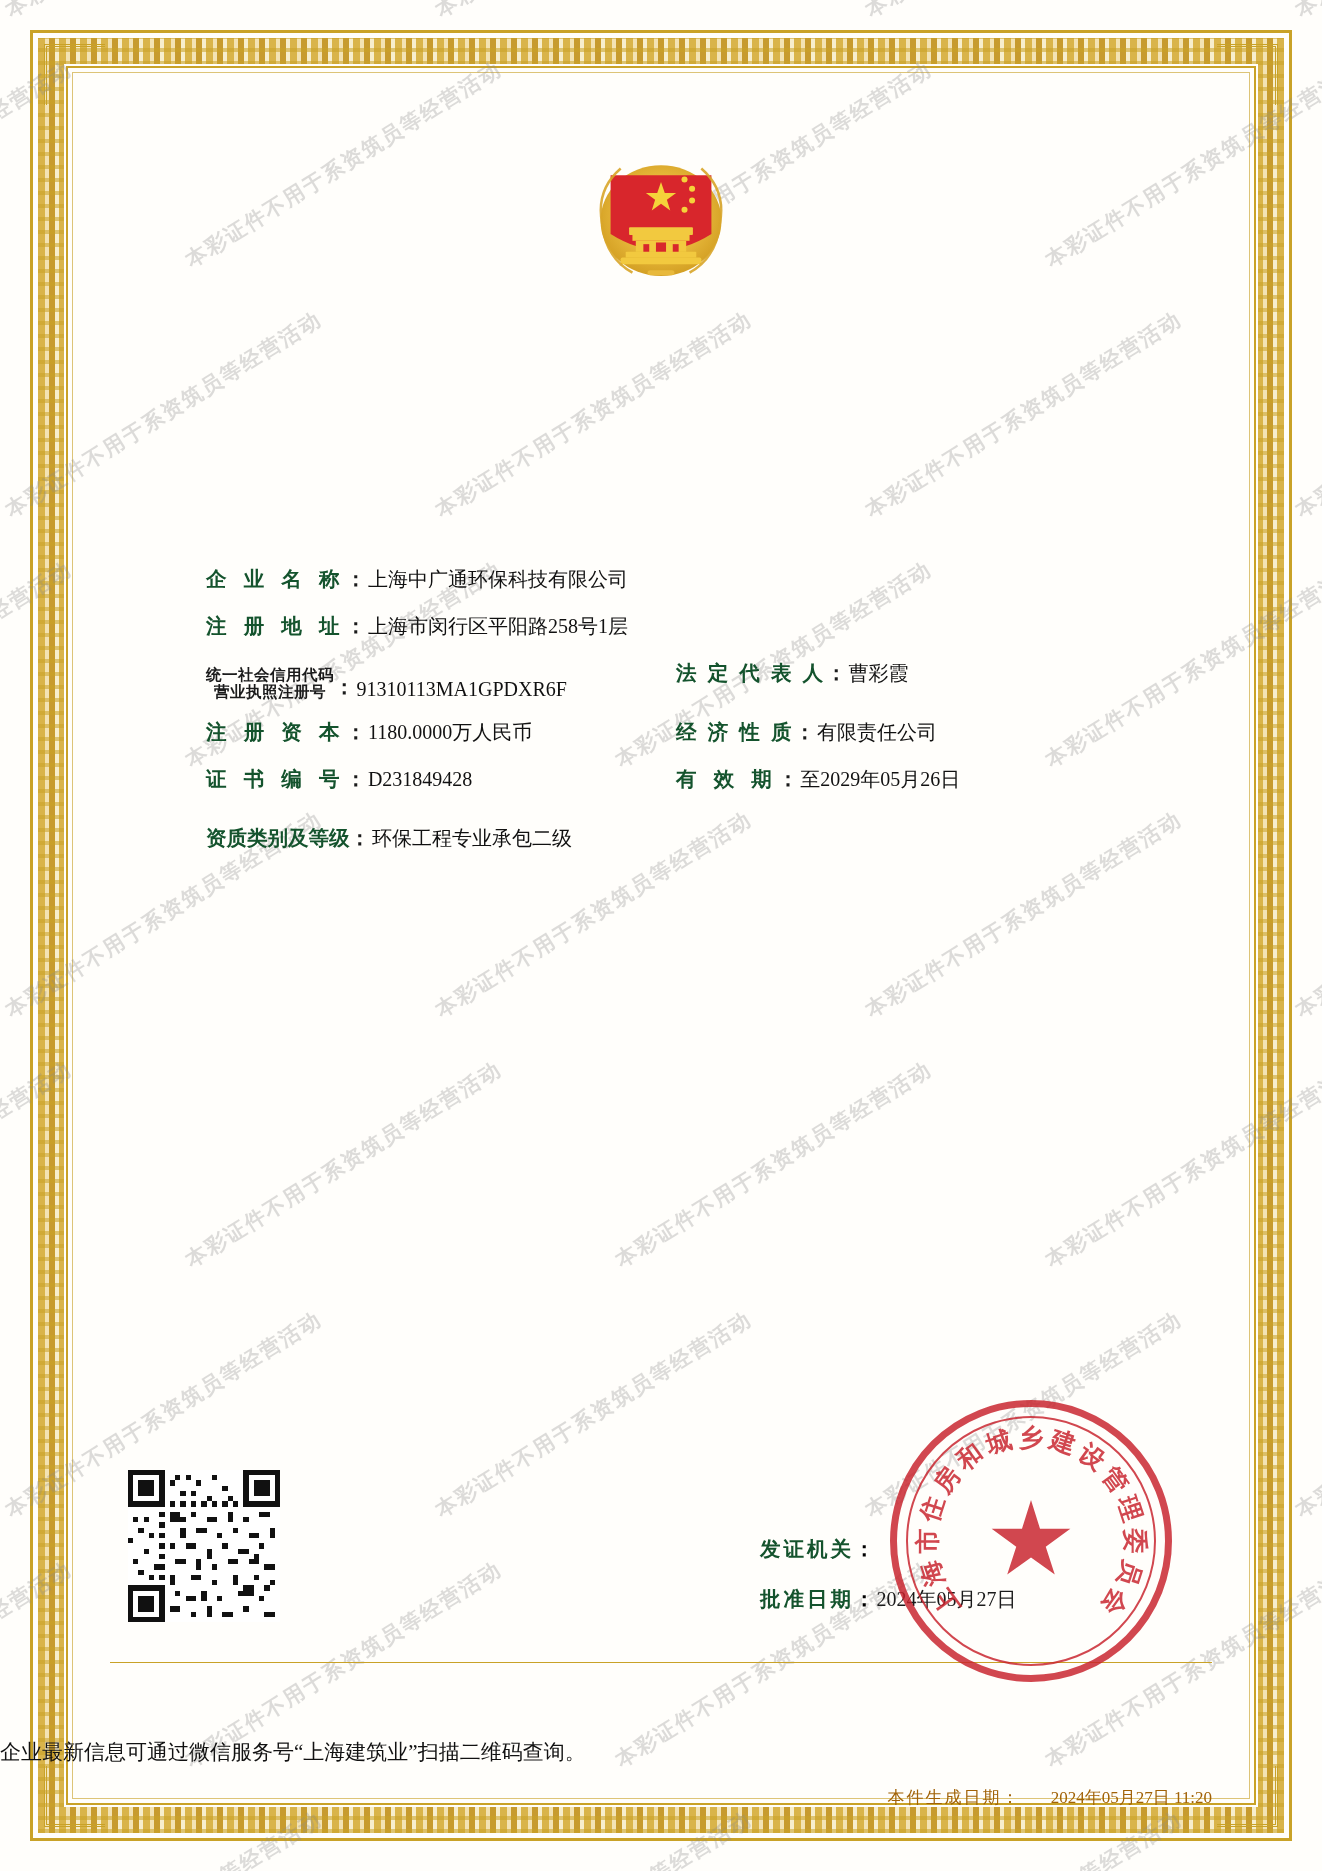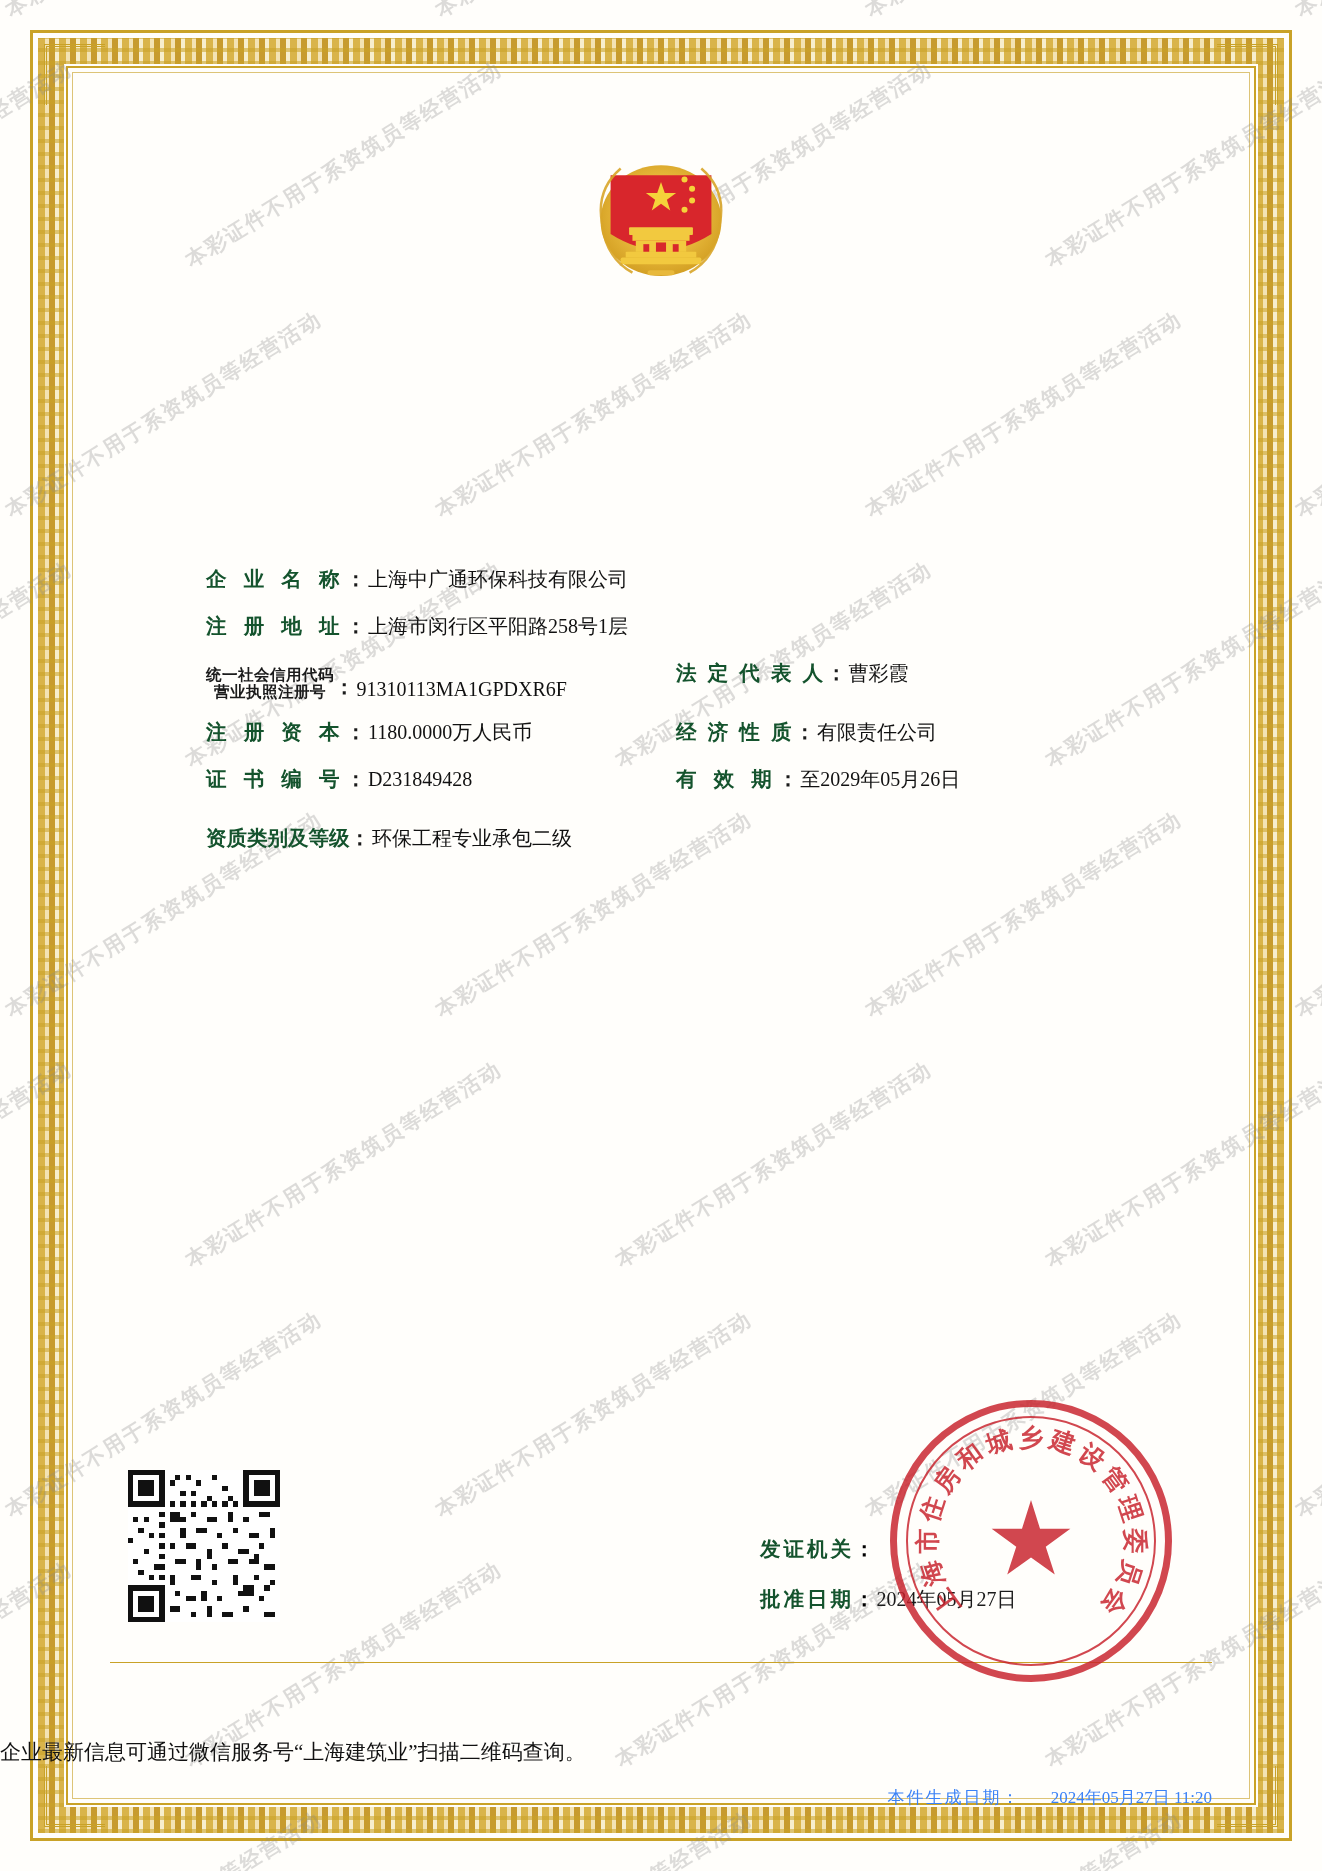--- a/index.html
+++ b/index.html
@@ -299,21 +299,21 @@
     right: 110px;
     top: 1662px;
     border-top: 1px solid #c9a227;
     z-index: 8;
   }
   .gen-date {
     position: absolute;
     right: 110px;
     top: 1786px;
     font-size: 17px;
-    color: #3b82f6;
+    color: #a16207;
     z-index: 8;
     white-space: nowrap;
   }
   .gen-date .gd-label { letter-spacing: 2px; font-weight: 400; }
   .gen-date .gd-val { margin-left: 26px; }
 </style>
 </head>
 <body>
 
 <div class="page">

